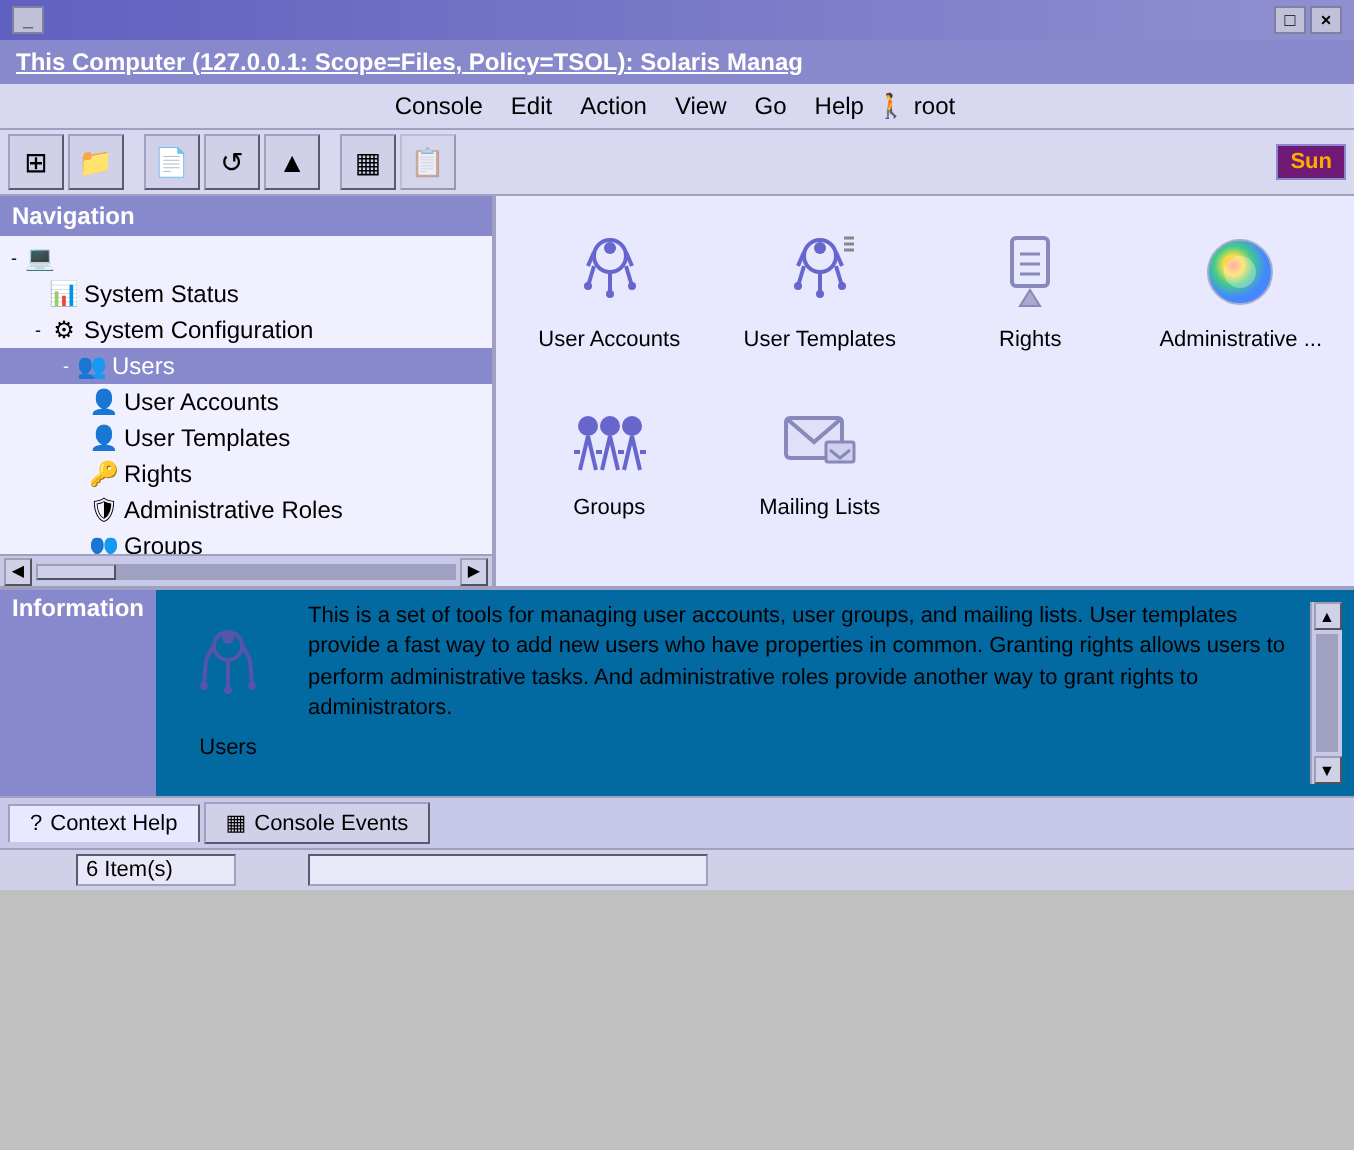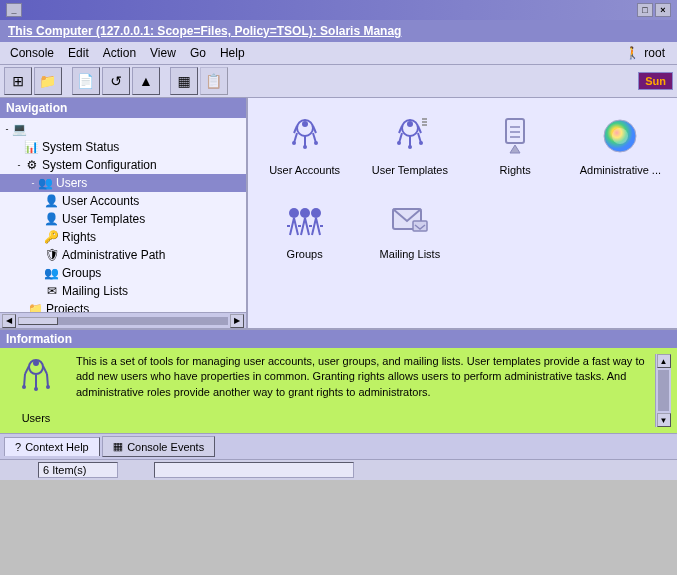--- a/index.html
+++ b/index.html
@@ -47,21 +47,21 @@
       text-decoration: underline;
     }
 
     
     .menu-bar {
       background: #d8d8f0;
       border-bottom: 1px solid #a0a0c0;
       display: flex;
       align-items: center;
       padding: 2px 4px;
-      justify-content: space-between;
+      justify-content: center;
     }
     .menu-items { display: flex; gap: 2px; }
     .menu-item {
       padding: 2px 6px;
       cursor: pointer;
       font-size: 12px;
       color: #000;
     }
     .root-label {
       display: flex; align-items: center; gap: 4px;
@@ -178,25 +178,25 @@
       display: flex;
       align-items: center;
       padding: 0 2px;
     }
     .h-scroll-btn { width: 14px; height: 14px; background: #d0d0e8; border: 1px outset #a0a0b0; display: flex; align-items: center; justify-content: center; font-size: 8px; cursor: pointer; }
     .h-scroll-track { flex: 1; height: 8px; background: #a0a0c0; margin: 0 2px; }
     .h-scroll-thumb { width: 40px; height: 8px; background: #d0d0e8; border: 1px outset #a0a0b0; }
 
     
     .info-panel {
-      background: #bef264;
+      background: #0369a1;
       border-top: 2px solid #a0a0c0;
       height: 105px;
       display: flex;
-      flex-direction: column;
+      flex-direction: row;
     }
     .info-header {
       background: #8888cc;
       color: white;
       font-weight: bold;
       padding: 2px 6px;
       font-size: 12px;
     }
     .info-body {
       display: flex;
@@ -296,21 +296,21 @@
   <div class="toolbar-sep"></div>
   <div class="toolbar-btn">📄</div>
   <div class="toolbar-btn">↺</div>
   <div class="toolbar-btn">▲</div>
   <div class="toolbar-sep"></div>
   <div class="toolbar-btn">▦</div>
   <div class="toolbar-btn" style="opacity:0.5">📋</div>
   <div class="toolbar-brand">Sun</div>
 </div>
 
-<div class="main-layout" style="height:230px;border-radius:11px;">
+<div class="main-layout" style="height:195px;border-radius:11px;">
 
   <div class="nav-panel">
     <div class="nav-header">Navigation</div>
     <div class="nav-tree">
 
       <div class="tree-item">
         <span class="indent" style="width:2px"></span>
         <span class="expand-btn">-</span>
         <span class="tree-icon">💻</span>
       </div>
@@ -350,21 +350,21 @@
 
       <div class="tree-item">
         <span class="indent" style="width:44px"></span>
         <span class="tree-icon">🔑</span>
         <span class="tree-label">Rights</span>
       </div>
 
       <div class="tree-item">
         <span class="indent" style="width:44px"></span>
         <span class="tree-icon">🛡</span>
-        <span class="tree-label">Administrative Path</span>
+        <span class="tree-label">Administrative Roles</span>
       </div>
 
       <div class="tree-item">
         <span class="indent" style="width:44px"></span>
         <span class="tree-icon">👥</span>
         <span class="tree-label">Groups</span>
       </div>
 
       <div class="tree-item">
         <span class="indent" style="width:44px"></span>

